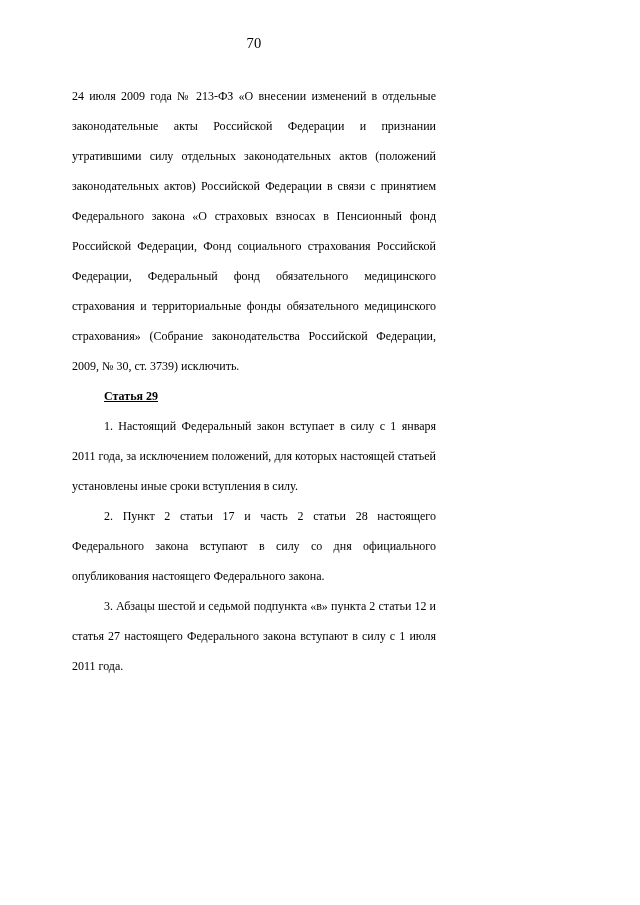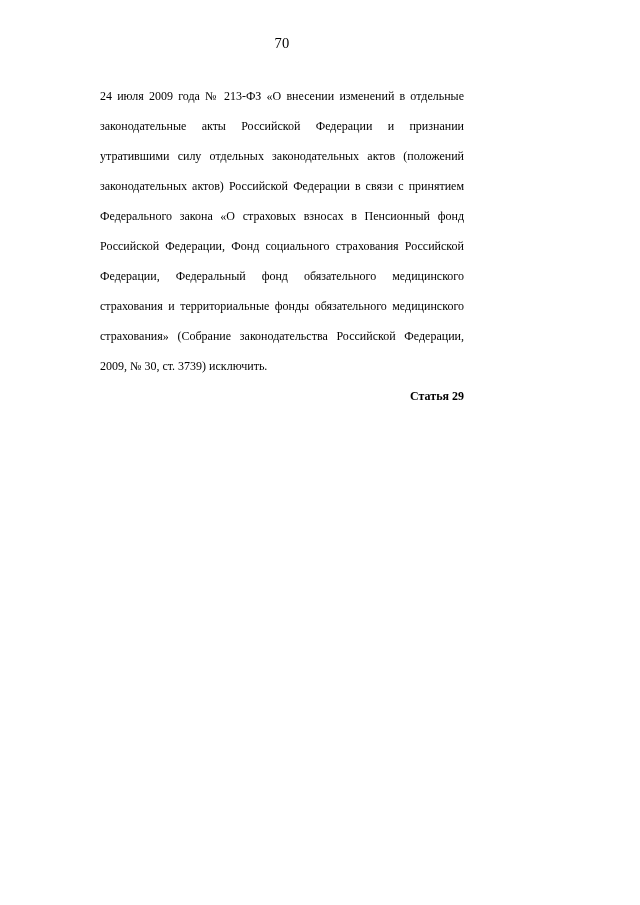--- a/index.html
+++ b/index.html
@@ -14,21 +14,20 @@
     color: #000000;
     position: relative;
     overflow: hidden;
   }
   .page {
     width: 508px;
     height: 905px;
     box-sizing: border-box;
     padding: 36px 72px 0 72px;
     position: relative;
-    margin-left: 28px;
   }
   .page-number {
     text-align: center;
     font-size: 14.5px;
     line-height: 1;
     margin-bottom: 30px;
     letter-spacing: 0.2px;
   }
   .body-text {
     font-size: 12px;
@@ -44,34 +43,38 @@
   .para-indent {
     text-indent: 32px;
   }
   .para-noindent {
     text-indent: 0;
   }
   .article-heading {
     font-weight: bold;
     text-indent: 32px;
     margin: 0;
-    text-align: right;
+    text-align: left;
+    text-decoration: underline;
   }
 </style>
 </head>
 <body>
 
 <div class="page">
 
   <div class="page-number">70</div>
 
   <div class="body-text">
 
     <p class="para-noindent">24 июля 2009 года  № 213-ФЗ «О внесении изменений в отдельные законодательные акты Российской Федерации и признании утратившими силу отдельных законодательных актов (положений законодательных актов) Российской Федерации в связи с принятием Федерального закона «О страховых взносах в Пенсионный фонд Российской Федерации, Фонд социального страхования Российской Федерации, Федеральный фонд обязательного медицинского страхования и территориальные фонды обязательного медицинского страхования» (Собрание законодательства Российской Федерации, 2009, № 30, ст. 3739) исключить.</p>
 
     <p class="article-heading">Статья 29</p>
 
+    <p class="para-indent">1. Настоящий Федеральный закон вступает в силу с 1 января 2011 года, за исключением положений, для которых настоящей статьей установлены иные сроки вступления в силу.</p>
 
+    <p class="para-indent">2. Пункт 2 статьи 17 и часть 2 статьи 28 настоящего Федерального закона вступают в силу со дня официального опубликования настоящего Федерального закона.</p>
 
+    <p class="para-indent">3. Абзацы шестой и седьмой подпункта «в» пункта 2 статьи 12 и статья 27 настоящего Федерального закона вступают в силу с 1 июля 2011 года.</p>
 
 
   </div>
 </div>
 
 </body></html>

